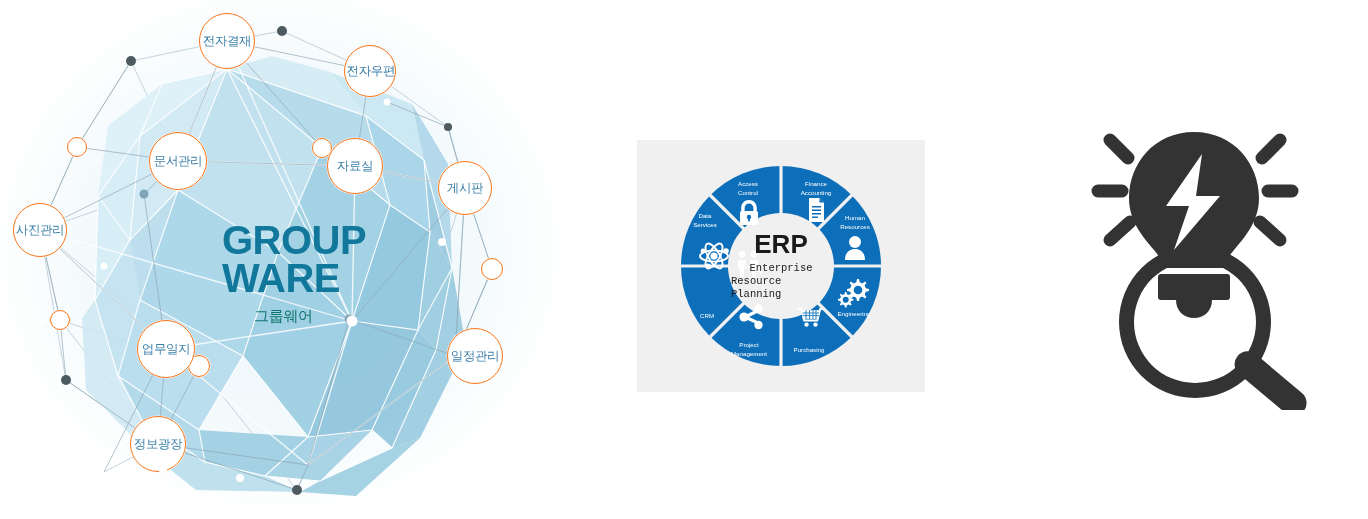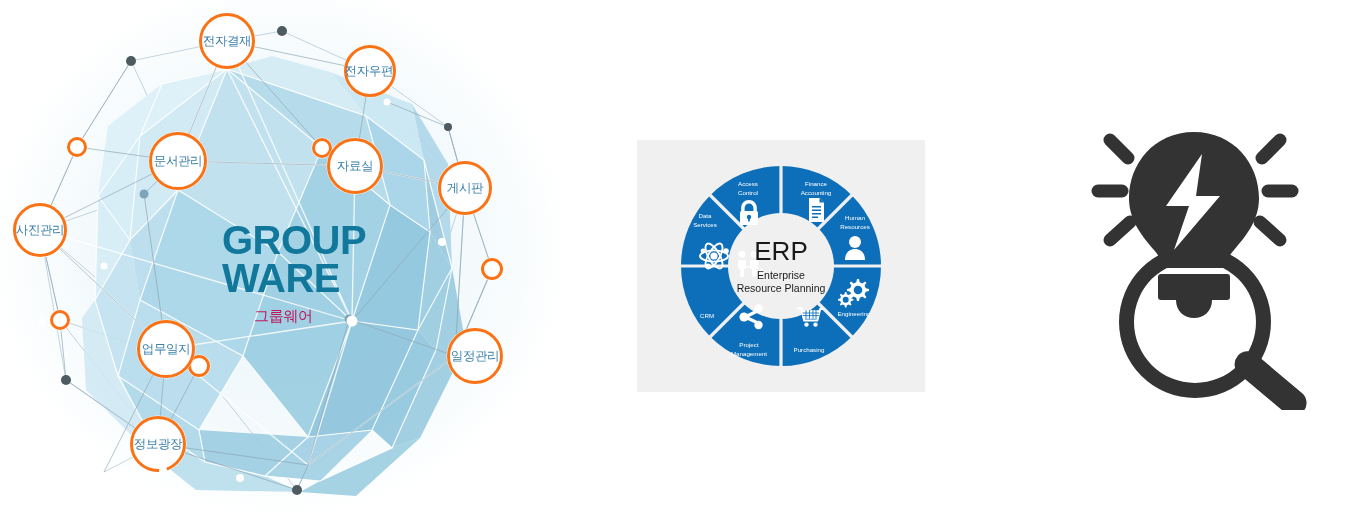--- a/index.html
+++ b/index.html
@@ -27,21 +27,21 @@
     position: absolute;
     left: 0;
     top: 0;
     width: 560px;
     height: 519px;
   }
   .gw-node {
     position: absolute;
     border-radius: 50%;
     background: #ffffff;
-    border: 3px solid #f97316;
+    border: 1px solid #f97316;
     box-shadow: 0 0 0 0.5px rgba(255,255,255,0.9);
     display: flex;
     align-items: center;
     justify-content: center;
     box-sizing: border-box;
   }
   .gw-node span {
     font-size: 12.5px;
     color: #3a7fa8;
     letter-spacing: -0.4px;
@@ -61,21 +61,21 @@
     font-size: 40px;
     line-height: 0.94;
     font-weight: bold;
     color: #11789c;
     letter-spacing: -0.5px;
   }
   #gw-title-ko {
     margin-top: 10px;
     margin-left: 32px;
     font-size: 15px;
-    color: #be185d;
+    color: #0f766e;
     letter-spacing: -0.3px;
   }
 
   
   #erp-panel {
     position: absolute;
     left: 637px;
     top: 140px;
     width: 288px;
     height: 252px;
@@ -101,28 +101,29 @@
     width: 100px;
     height: 78px;
     display: flex;
     flex-direction: column;
     align-items: center;
     justify-content: center;
     pointer-events: none;
   }
   #erp-acronym {
     font-size: 26px;
-    font-weight: normal;
+    font-weight: bold;
     color: #1a1a1a;
     line-height: 1;
   }
   #erp-sub1, #erp-sub2 {
     font-size: 10.5px;
     color: #1a1a1a;
     line-height: 1.22;
+    font-family: Liberation Mono, monospace;
   }
   #erp-sub1 { margin-top: 5px; }
 
   
   #idea-panel {
     position: absolute;
     left: 1050px;
     top: 110px;
     width: 318px;
     height: 300px;

